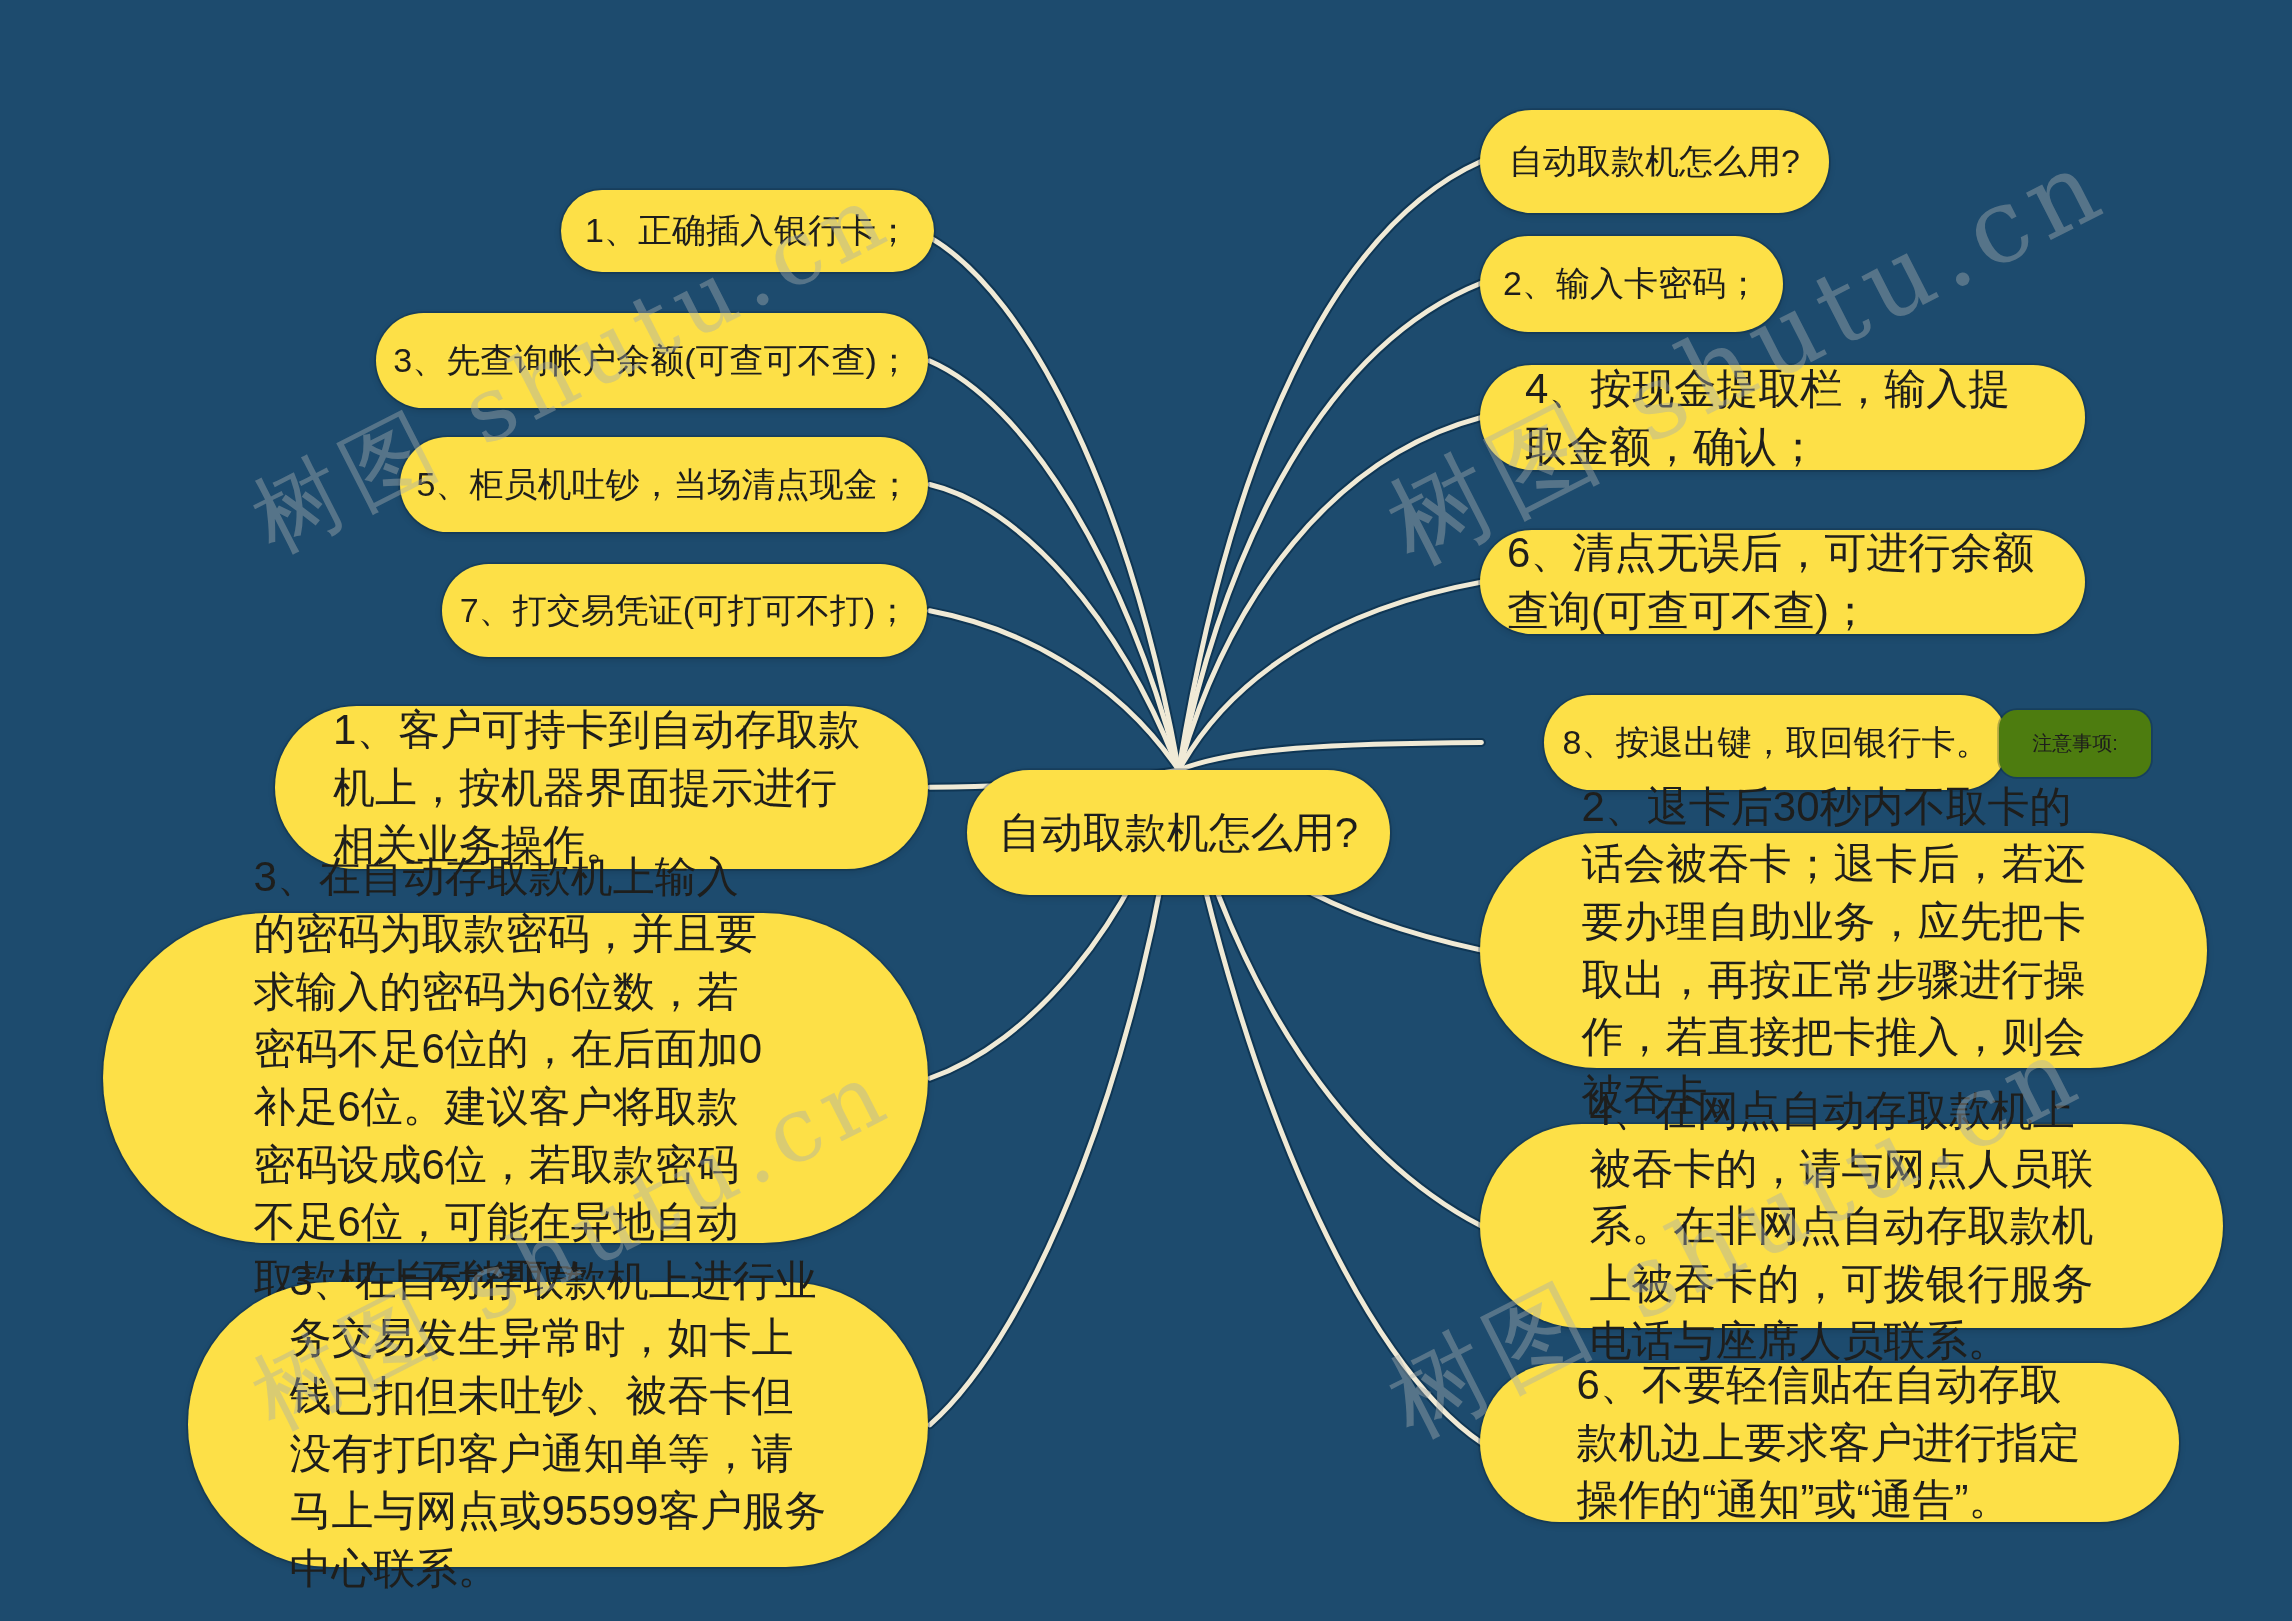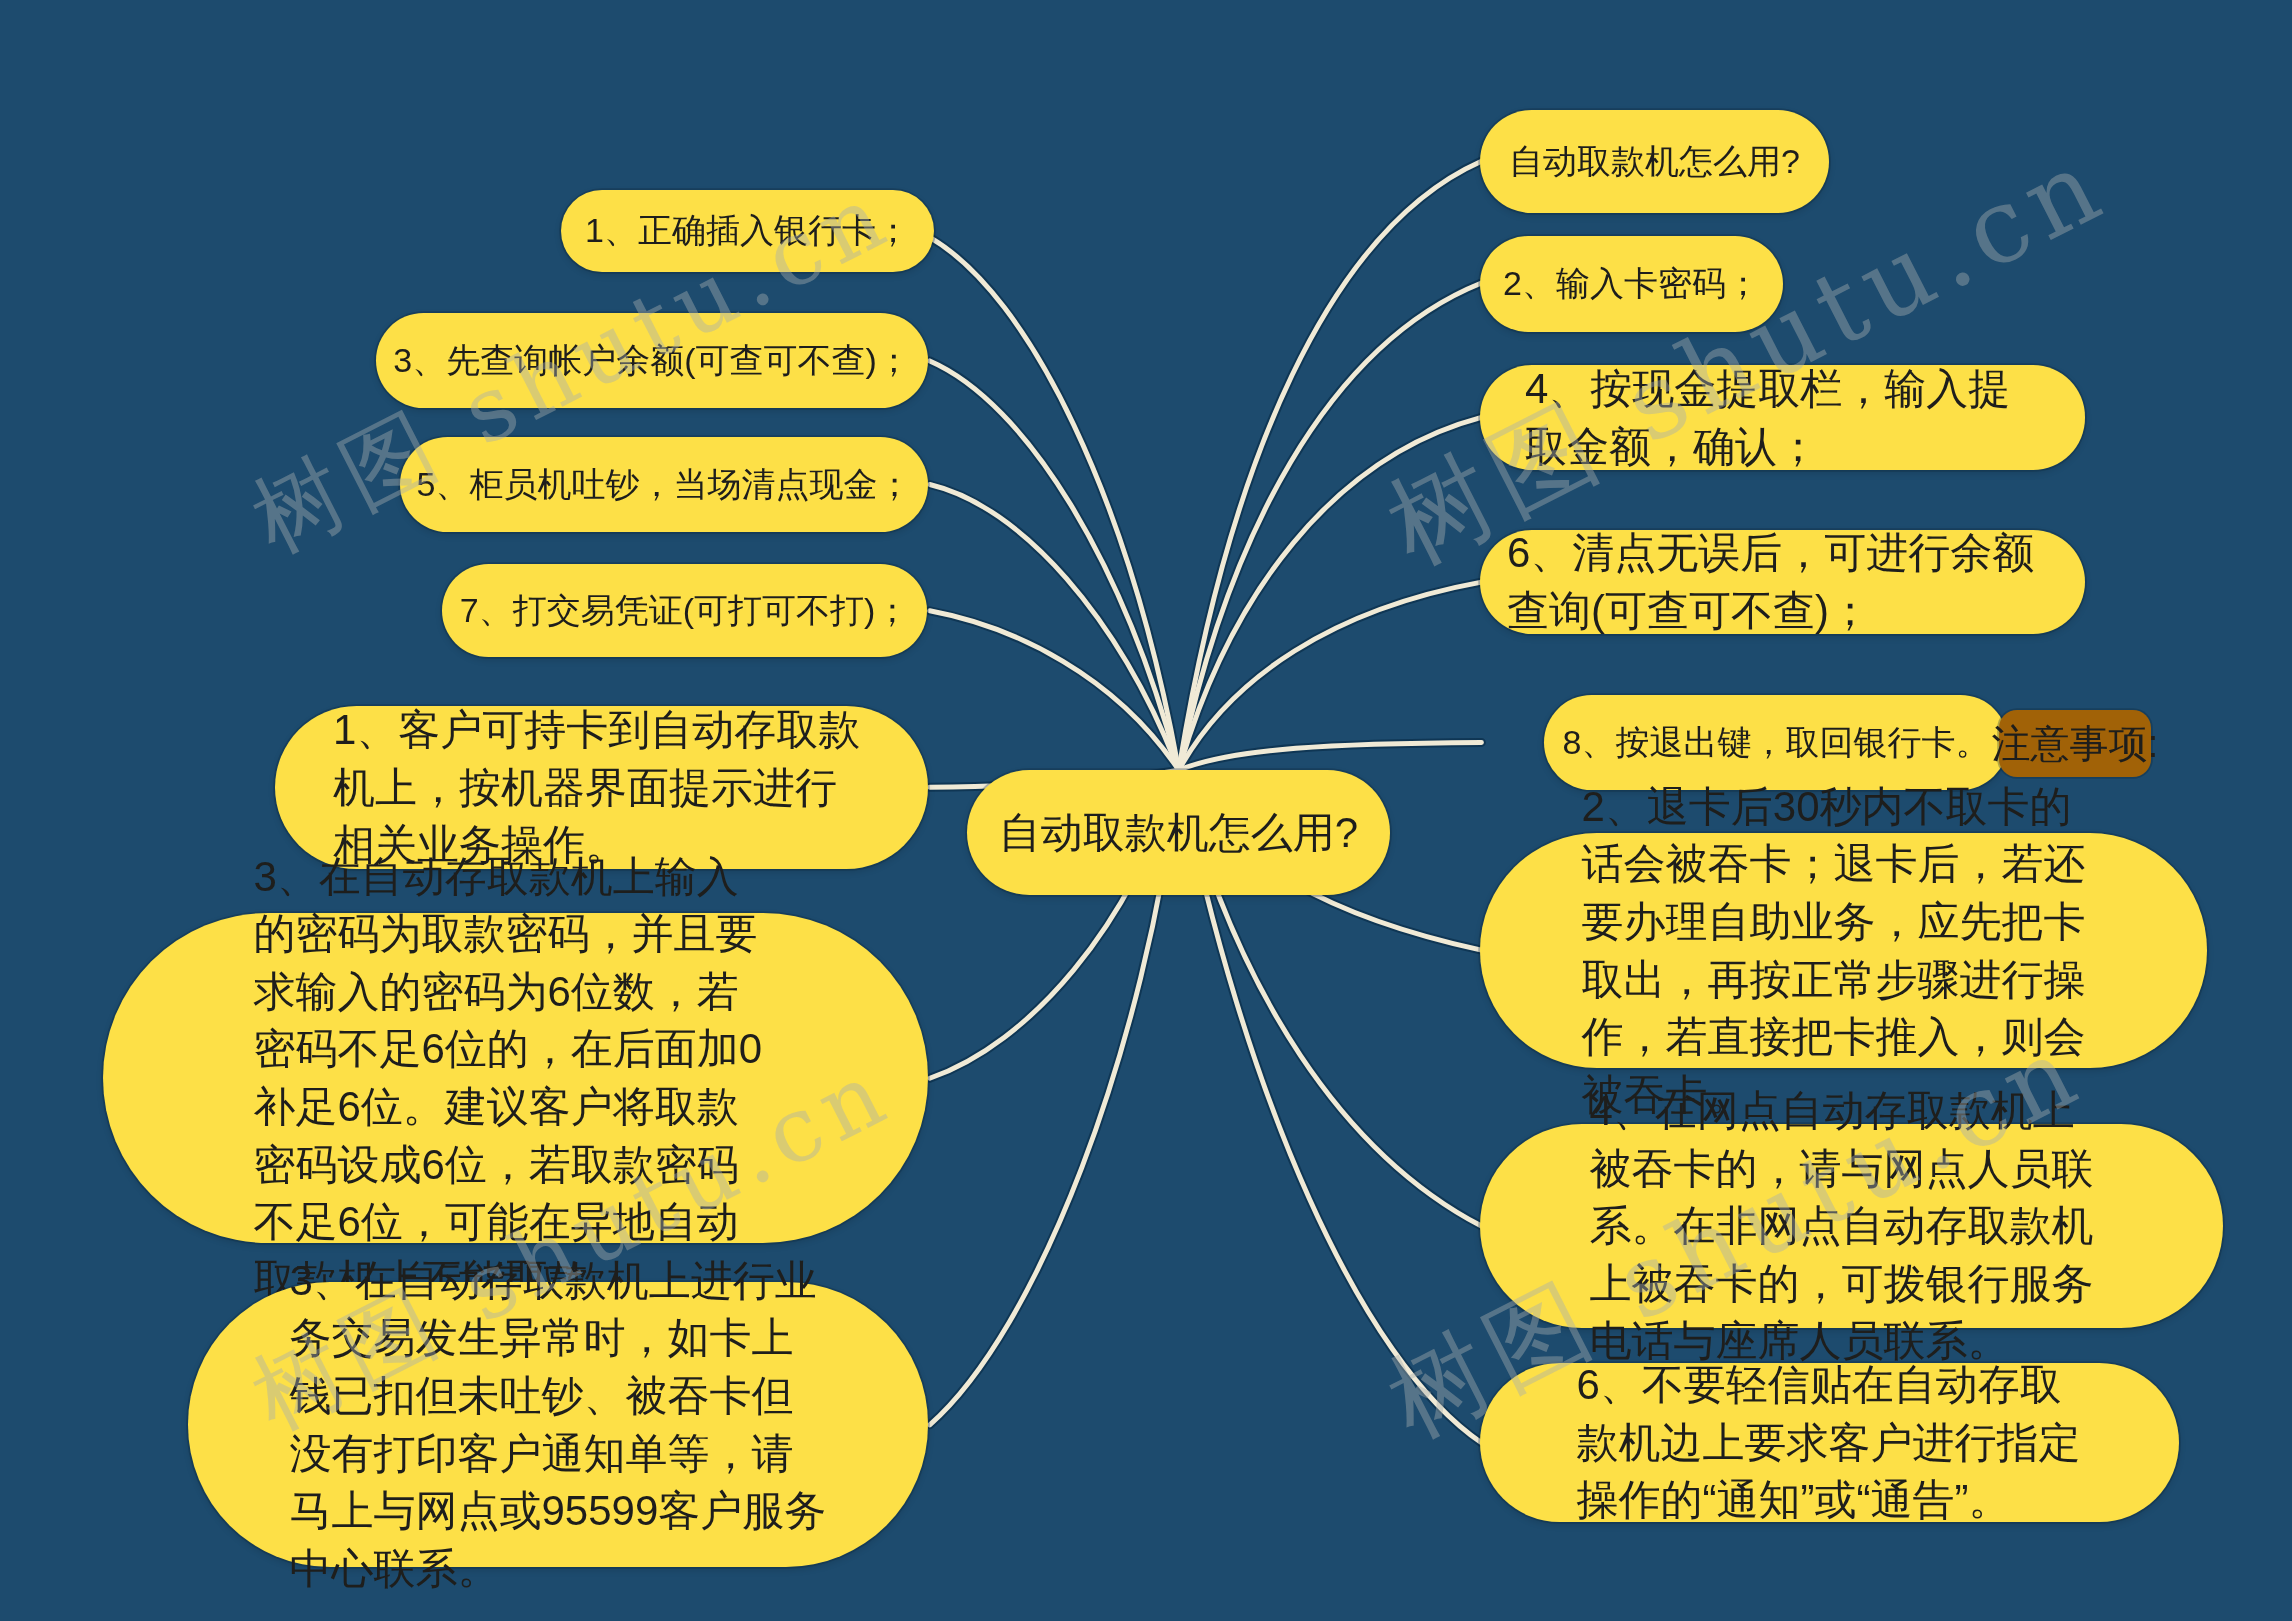--- a/index.html
+++ b/index.html
@@ -14,23 +14,23 @@
   .node{
     position:absolute;z-index:10;background:#fde047;color:#1e1e1c;
     display:flex;align-items:center;justify-content:center;
     box-shadow:0 0 0 1.8px rgba(10,35,55,.28), 0 2.7px 7.2px rgba(0,0,0,.15);
   }
   .pill{white-space:nowrap;font-size:34px;}
   .para{font-size:42px;line-height:1.37;}
   .para .inner{display:block;text-align:left;}
   .center-node{font-size:42px;border-radius:63px;z-index:12;}
   .note-box{
-    position:absolute;z-index:11;background:#a16207;color:#1e1e1c;
+    position:absolute;z-index:11;background:#4d7c0f;color:#1e1e1c;
     display:flex;align-items:center;justify-content:center;
-    font-size:39px;border-radius:18px;white-space:nowrap;
+    font-size:20px;border-radius:18px;white-space:nowrap;
     box-shadow:0 0 0 1.8px rgba(10,35,55,.30);
   }
   .wm{
     position:absolute;z-index:30;pointer-events:none;white-space:nowrap;
     font-family:"DejaVu Serif","Liberation Serif",serif;
     font-size:90px;letter-spacing:9px;color:rgba(168,175,175,.42);
     transform:rotate(-27deg);transform-origin:0 50%;
   }
 </style>
 </head>

